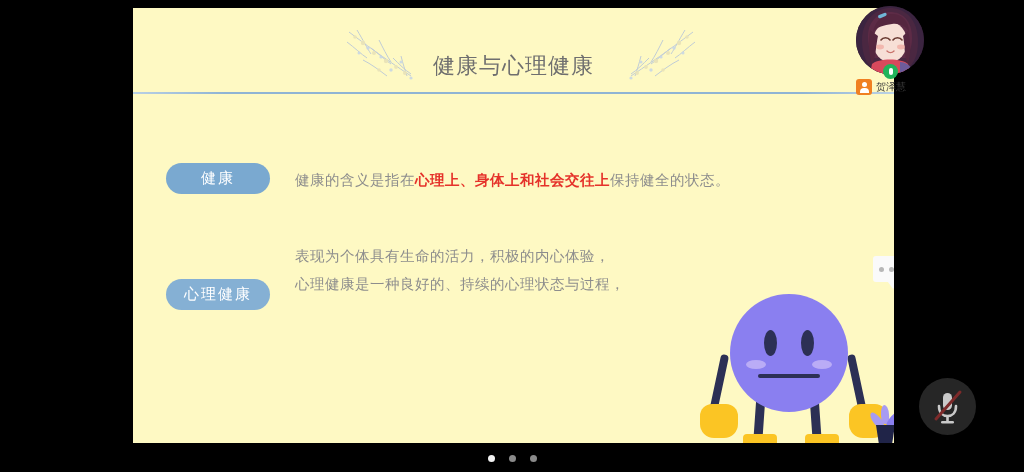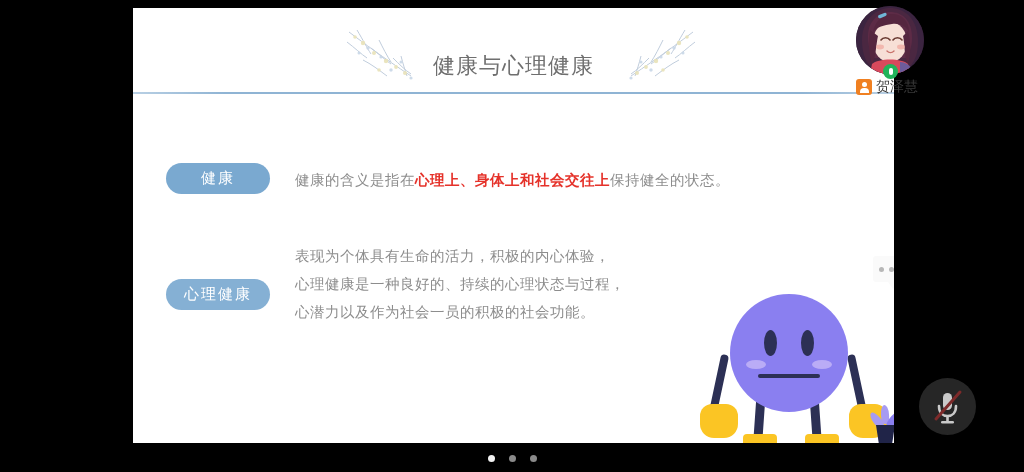--- a/index.html
+++ b/index.html
@@ -22,21 +22,21 @@
     background: #000000;
   }
 
   
   #slide {
     position: absolute;
     left: 133px;
     top: 8px;
     width: 761px;
     height: 435px;
-    background: #ffffff;
+    background: #fef9c3;
     overflow: hidden;
   }
 
   
   #slide-header {
     position: absolute;
     left: 0;
     top: 0;
     width: 761px;
     height: 85px;
@@ -309,21 +309,21 @@
     position:absolute; left:5.5px; top:3px;
     width:5px; height:5px; border-radius:50%; background:#fff;
   }
   #name-chip-icon:after {
     content:"";
     position:absolute; left:3.5px; top:9px;
     width:9px; height:5px; border-radius:4px 4px 0 0; background:#fff;
   }
   #name-chip-label {
     margin-left: 4px;
-    font-size: 14px;
+    font-size: 10px;
     color: #3a3a3a;
     white-space: nowrap;
   }
 
   
   #mute-button {
     position: absolute;
     left: 919px;
     top: 378px;
     width: 57px;
@@ -432,21 +432,20 @@
       <div class="body-text" id="text-health">
         <span>健康的含义是指在</span><span class="emph">心理上、身体上和社会交往上</span><span>保持健全的状态。</span>
       </div>
     </div>
 
     <div class="row" id="row-mental">
       <div class="badge" id="badge-mental">心理健康</div>
       <div class="body-text" id="text-mental">
         <div>表现为个体具有生命的活力，积极的内心体验，</div>
         <div>心理健康是一种良好的、持续的心理状态与过程，</div>
-        <div>心潜力以及作为社会一员的积极的社会功能。</div>
       </div>
     </div>
 
     <div id="illustration">
 
       <div id="speech-bubble">
         <span class="bub-dot" style="left:6px"></span>
         <span class="bub-dot" style="left:16px"></span>
 
       </div>

